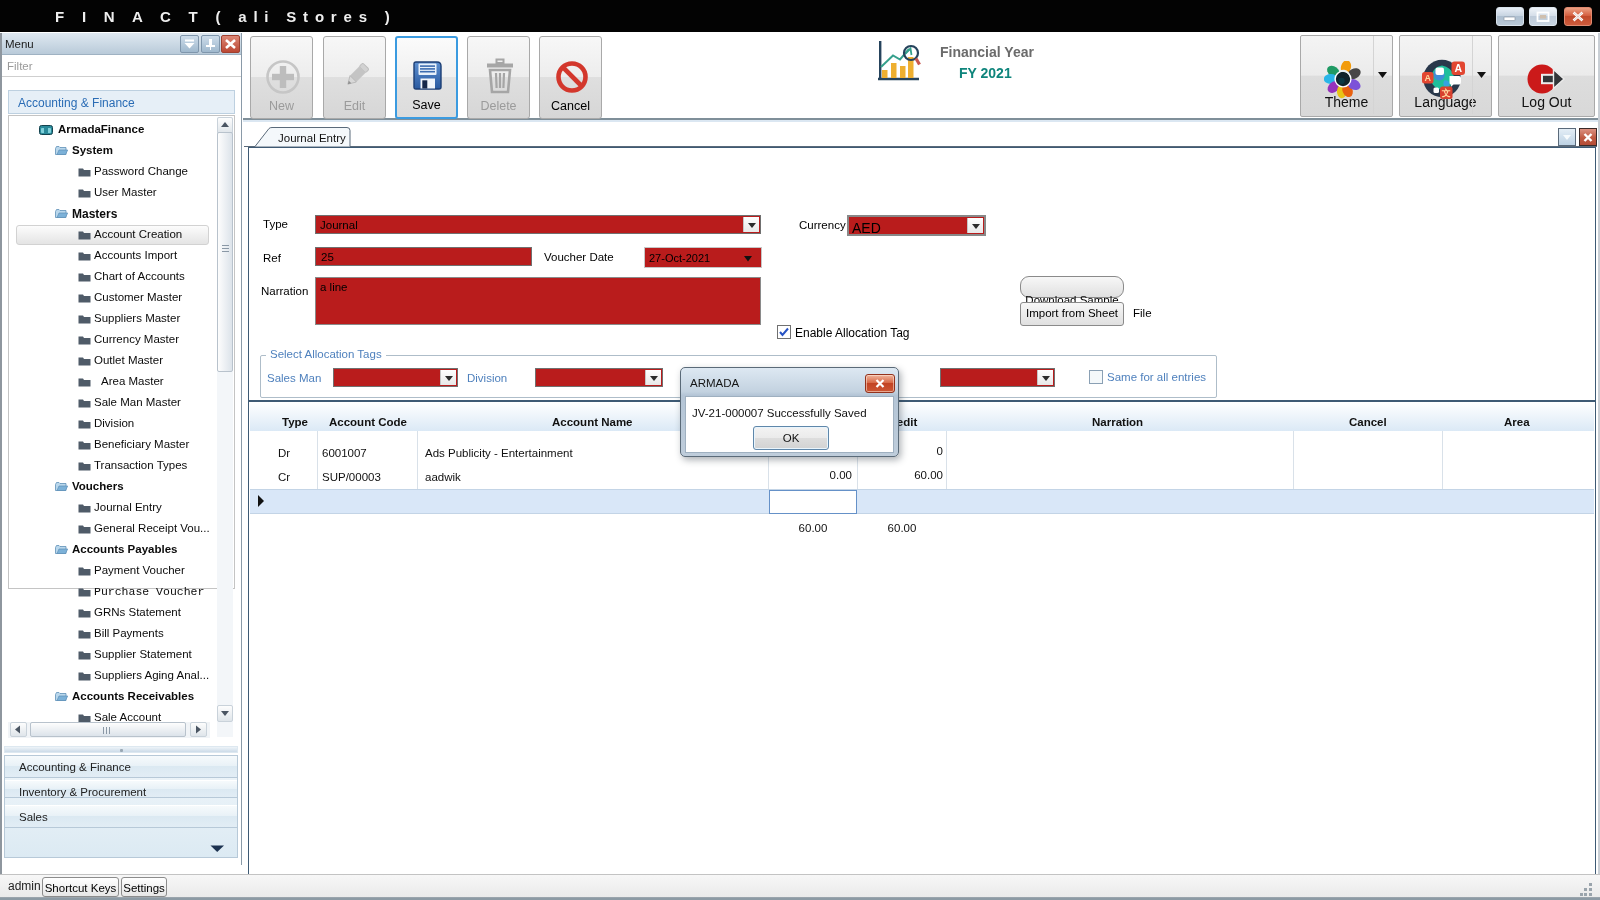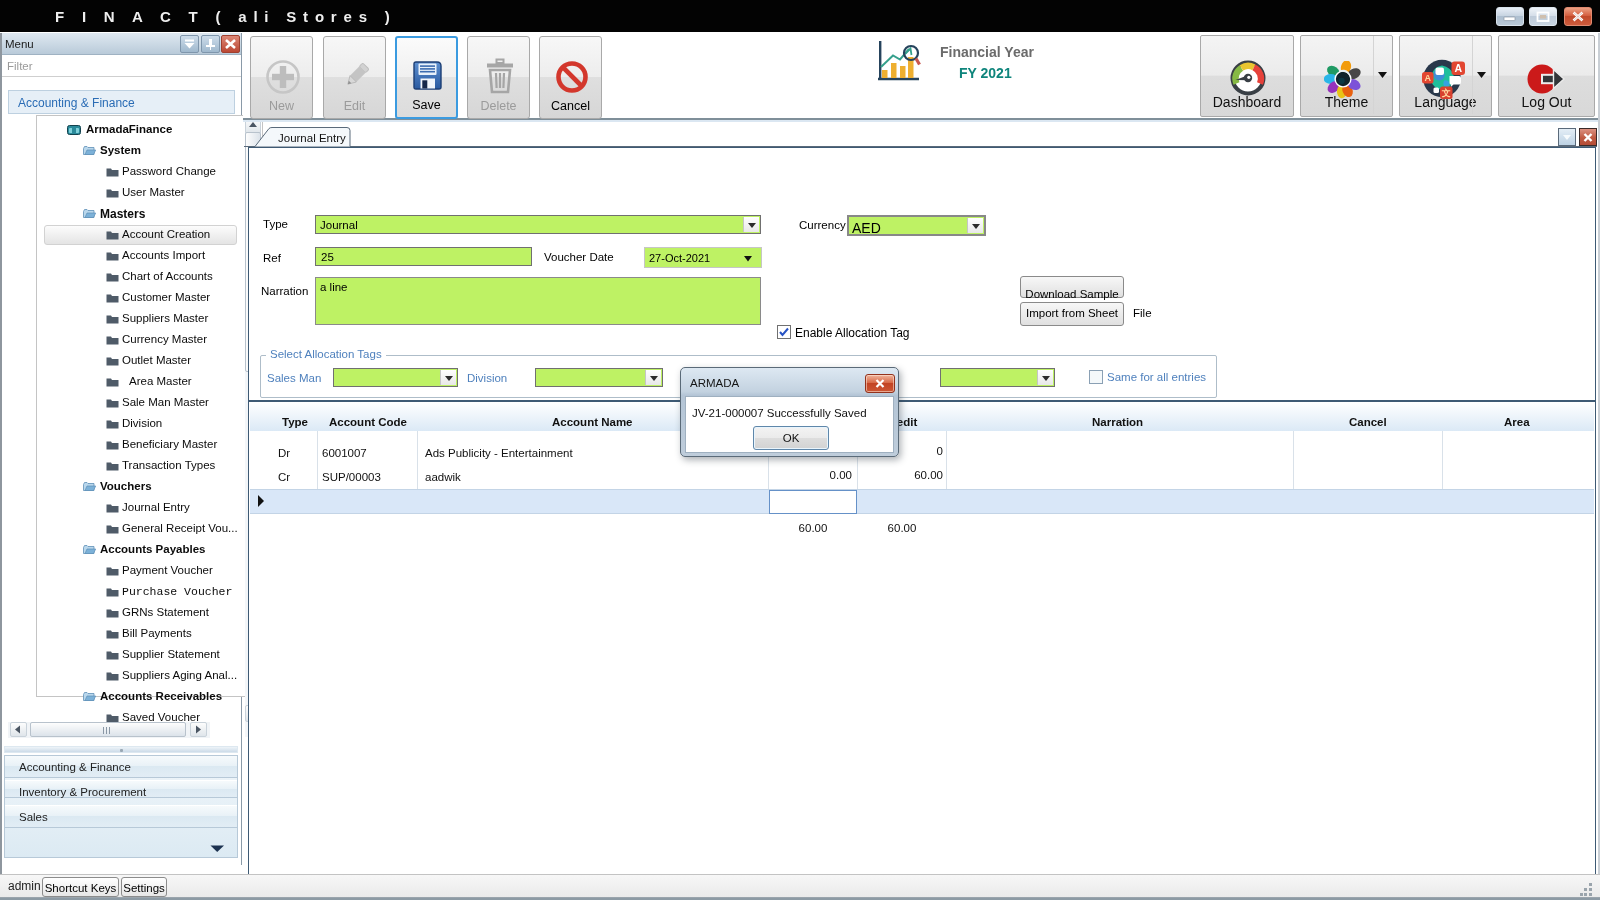--- a/index.html
+++ b/index.html
@@ -22,21 +22,21 @@
   .tbtn { top:3px; width:63px; height:83px; border:1px solid #a9a9a9; border-radius:3px;
           background:linear-gradient(#f7f7f7 0%,#ededed 49%,#dfdfdf 50%,#d6d6d6 100%); text-align:center; }
   .tbtn .lbl { position:absolute; bottom:5px; width:100%; font-size:12.5px; }
   .gray { color:#9b9b9b; }
   .rbtn { top:2px; height:82px; border:1px solid #a9a9a9; border-radius:2px;
           background:linear-gradient(#f4f4f4 0%,#ebebeb 49%,#dddddd 50%,#d8d8d8 100%); }
   .rbtn .lbl { position:absolute; bottom:6px; width:100%; text-align:center; font-size:14px; color:#111; }
   
   #tabline { left:244px; top:146px; width:1353px; height:1px; background:#5a6a7a; }
   #content { left:248px; top:147px; width:1348px; height:896px; background:#fff; border:1px solid #3e5a74; }
-  .ctl { position:absolute; border:1px solid #707070; background:#bef264;text-align:right; }
+  .ctl { position:absolute; border:1px solid #707070; background:#b91c1c;text-align:right; }
   .combo-arrow { position:absolute; right:1px; top:1px; bottom:1px; width:16px; background:linear-gradient(#fefefe,#e8e8e8); border-left:1px solid #c5c5c5; }
   .tri-dn { width:0; height:0; border-left:4px solid transparent; border-right:4px solid transparent; border-top:5px solid #2b2b2b; position:absolute; }
   .flabel { position:absolute; font-size:11.5px; color:#000; }
   .blue { color:#4f81bd; }
   .btn { position:absolute; border:1px solid #8a8a8a; border-radius:3px; background:linear-gradient(#f7f7f7,#e0e0e0); text-align:center; font-size:11.5px; color:#000; }
   .ghead { position:absolute; top:8px; font-weight:bold; font-size:11.5px; color:#111; }
   .vline { position:absolute; width:1px; background:#d9e1e9; }
   .cell { position:absolute; font-size:11.5px; color:#111; }
   
   #dlg { left:680px; top:367px; width:219px; height:90px; border:1px solid #5a6a78; border-radius:5px;
@@ -77,21 +77,21 @@
   <div class="abs mhbtn" style="left:219px;background:linear-gradient(#dd8877,#bb4733);border-color:#a04030;"><svg width="17" height="16">
         <path d="M4 4 L13 12 M13 4 L4 12" stroke="#fff" stroke-width="2.6"></path>
       </svg></div>
   <div class="abs" style="left:0;top:23px;width:239px;height:21px;background:#fff;border-bottom:1px solid #cfcfcf;">
       <span style="position:absolute;left:5px;top:4px;color:#9a9a9a;font-size:11.5px;">Filter</span>
     </div>
   <div class="abs" style="left:6px;top:57px;width:227px;height:24px;background:#e6eff7;border:1px solid #bdd0e0;">
     <span style="position:absolute;left:9px;top:5px;font-size:12px;color:#2a6cb5;">Accounting &amp; Finance</span>
   </div>
 
-  <div class="abs" id="treepanel" style="left:6px;top:82px;width:227px;height:582px;background:#fff;border:1px solid #c4c4c4;margin-left:28px;">
+  <div class="abs" id="treepanel" style="left:6px;top:82px;width:227px;height:474px;background:#fff;border:1px solid #c4c4c4;">
     <div id="treeitems">
 <svg class="abs" style="left:30px;top:8px;" width="14" height="12">
           <rect x="0.5" y="1.5" width="13" height="9" rx="2" fill="#2a8a9a" stroke="#14424e"></rect>
           <rect x="2" y="4" width="10" height="5" rx="1" fill="#7fd0da"></rect>
           <rect x="5" y="4" width="4" height="5" fill="#2a8a9a"></rect>
         </svg>
         <div class="abs" style="left:49px;top:7px;font-size:11.5px;font-weight:bold;color:#0b0b0b;white-space:nowrap;">ArmadaFinance</div>
 <svg class="abs" style="left:46px;top:30px;" width="13" height="10">
           <path d="M0.5 2.5 L0.5 8.5 L11 8.5 L11 1.5 L5 1.5 L4 0.5 L1.5 0.5 Z" fill="#b9d7ec" stroke="#5f90b8" stroke-width="0.8"></path>
           <path d="M2 8.5 L4 4 L12.7 4 L10.5 8.5 Z" fill="#7cb1d8" stroke="#5f90b8" stroke-width="0.7"></path>
@@ -202,21 +202,21 @@
         </svg>
         <div class="abs" style="left:85px;top:553px;font-size:11.5px;font-weight:normal;color:#0b0b0b;white-space:nowrap;">Suppliers Aging Anal...</div>
 <svg class="abs" style="left:46px;top:576px;" width="13" height="10">
           <path d="M0.5 2.5 L0.5 8.5 L11 8.5 L11 1.5 L5 1.5 L4 0.5 L1.5 0.5 Z" fill="#b9d7ec" stroke="#5f90b8" stroke-width="0.8"></path>
           <path d="M2 8.5 L4 4 L12.7 4 L10.5 8.5 Z" fill="#7cb1d8" stroke="#5f90b8" stroke-width="0.7"></path>
         </svg>
         <div class="abs" style="left:63px;top:574px;font-size:11.5px;font-weight:bold;color:#0b0b0b;white-space:nowrap;">Accounts Receivables</div>
 <svg class="abs" style="left:69px;top:597px;" width="13" height="10">
           <path d="M0.5 9.5 L0.5 1.5 L5 1.5 L6 3 L12.5 3 L12.5 9.5 Z" fill="#4f5b68"></path>
         </svg>
-        <div class="abs" style="left:85px;top:595px;font-size:11.5px;font-weight:normal;color:#0b0b0b;white-space:nowrap;">Saved Voucher</div>
+        <div class="abs" style="left:85px;top:595px;font-size:11.5px;font-weight:normal;color:#0b0b0b;white-space:nowrap;">Sale Account</div>
 </div>
 
     <div class="abs" style="left:208px;top:1px;width:16px;height:620px;background:#f3f6f9;">
       <div class="abs" style="left:0;top:0;width:16px;height:17px;background:linear-gradient(#fdfdfd,#dfe5ea);border:1px solid #c9d2da;border-radius:2px;"><svg width="14" height="15">
             <polygon points="7,4 11,9 3,9" fill="#4a5562"></polygon>
           </svg></div>
       <div class="abs" style="left:0;top:15px;width:16px;height:240px;background:linear-gradient(90deg,#fdfdfd,#dce3ea);border:1px solid #b8c2cc;border-radius:2px;">
         <div class="abs" style="left:4px;top:112px;width:7px;height:1px;background:#8a98a6;"></div>
         <div class="abs" style="left:4px;top:115px;width:7px;height:1px;background:#8a98a6;"></div>
         <div class="abs" style="left:4px;top:118px;width:7px;height:1px;background:#8a98a6;"></div>
@@ -327,32 +327,20 @@
     <rect x="22" y="25" width="5.5" height="12" fill="#eeaf30"></rect>
     <rect x="30" y="16" width="5.5" height="21" fill="#eeaf30"></rect>
     <polyline points="3,26 15,14.5 22,18.5 31,8" fill="none" stroke="#35a08c" stroke-width="2"></polyline>
     <polyline points="27.5,12.5 32.5,7.5 33.5,14" fill="none" stroke="#35a08c" stroke-width="1.8"></polyline>
     <circle cx="33" cy="12" r="7" fill="none" stroke="#26435c" stroke-width="2.2"></circle>
     <line x1="38" y1="17.5" x2="41.5" y2="23.5" stroke="#c9564e" stroke-width="3.2"></line>
   </svg>
   <div class="abs" style="left:697px;top:11px;font-size:14px;font-weight:bold;color:#6b6b6b;">Financial Year</div>
   <div class="abs" style="left:716px;top:32px;font-size:14px;font-weight:bold;color:#0f857c;">FY 2021</div>
 
-  <div class="abs rbtn" style="left:957px;width:94px;">
-    <svg class="abs" style="left:28px;top:23px;" width="38" height="38">
-      <circle cx="19" cy="19" r="15.5" fill="#fff" stroke="#393f45" stroke-width="4"></circle>
-      <path d="M7.5 24.5 A12.4 12.4 0 0 1 12.4 8.9" fill="none" stroke="#86b944" stroke-width="6.4"></path>
-      <path d="M12.4 8.9 A12.4 12.4 0 0 1 24.9 8.4" fill="none" stroke="#e9c530" stroke-width="6.4"></path>
-      <path d="M24.9 8.4 A12.4 12.4 0 0 1 31 24.5" fill="none" stroke="#e6413a" stroke-width="6.4"></path>
-      <polygon points="6.5,21 19.5,16 20.3,21.3" fill="#393f45"></polygon>
-      <circle cx="19" cy="19" r="4.2" fill="#393f45"></circle>
-      <circle cx="19.8" cy="18.3" r="1.6" fill="#fff"></circle>
-    </svg>
-    <div class="lbl">Dashboard</div>
-  </div>
   <div class="abs rbtn" style="left:1057px;width:93px;">
     <svg class="abs" style="left:23px;top:25px;" width="38" height="38">
       <g transform="translate(19,18)">
         <ellipse cx="0" cy="-12.2" rx="5" ry="7" fill="#f29b0c" transform="rotate(14)"></ellipse>
         <ellipse cx="0" cy="-12.2" rx="5" ry="7" fill="#1f9a64" transform="rotate(-52)"></ellipse>
         <ellipse cx="0" cy="-12.2" rx="5" ry="7" fill="#29b5e8" transform="rotate(-90)"></ellipse>
         <ellipse cx="0" cy="-12.2" rx="5" ry="7" fill="#9633bc" transform="rotate(-131)"></ellipse>
         <ellipse cx="0" cy="-12.2" rx="5" ry="7" fill="#e8c417" transform="rotate(-175)"></ellipse>
         <ellipse cx="0" cy="-12.2" rx="5" ry="7" fill="#e8610f" transform="rotate(158)"></ellipse>
         <ellipse cx="0" cy="-12.2" rx="5" ry="7" fill="#7c52d8" transform="rotate(117)"></ellipse>
@@ -448,21 +436,21 @@
   <div class="flabel" style="left:12px;top:137px;">Narration</div>
   <div class="ctl" style="left:66px;top:129px;width:446px;height:48px;border-color:#8a8a8a;">
     <span style="position:absolute;left:4px;top:3px;font-size:11.5px;">a line</span>
   </div>
   <div class="abs" style="left:528px;top:177px;width:14px;height:14px;background:#fff;border:1px solid #707070;">
     <svg width="12" height="12">
         <path d="M2 6 L4.5 9 L10 2.5" fill="none" stroke="#2753c4" stroke-width="2"></path>
       </svg>
   </div>
   <div class="flabel" style="left:546px;top:178px;font-size:12px;">Enable Allocation Tag</div>
-  <div class="btn" style="left:771px;top:128px;width:104px;height:22px;padding-top:11px;">Download Sample</div>
+  <div class="btn" style="left:771px;top:128px;width:104px;height:22px;padding-top:17px;border-radius:9px;">Download Sample</div>
   <div class="btn" style="left:771px;top:154px;width:104px;height:24px;padding-top:4px;">Import from Sheet</div>
   <div class="flabel" style="left:884px;top:159px;">File</div>
 
   <div class="abs" style="left:11px;top:207px;width:957px;height:43px;border:1px solid #aebdc9;border-radius:2px;"></div>
   <div class="abs blue" style="left:17px;top:200px;background:#fff;padding:0 4px;font-size:11.5px;">Select Allocation Tags</div>
   <div class="flabel blue" style="left:18px;top:224px;">Sales Man</div>
   <div class="ctl" style="left:84px;top:220px;width:125px;height:19px;">
     <div class="combo-arrow">
         <div class="tri-dn" style="left:4px;top:6px;"></div>
       </div>

